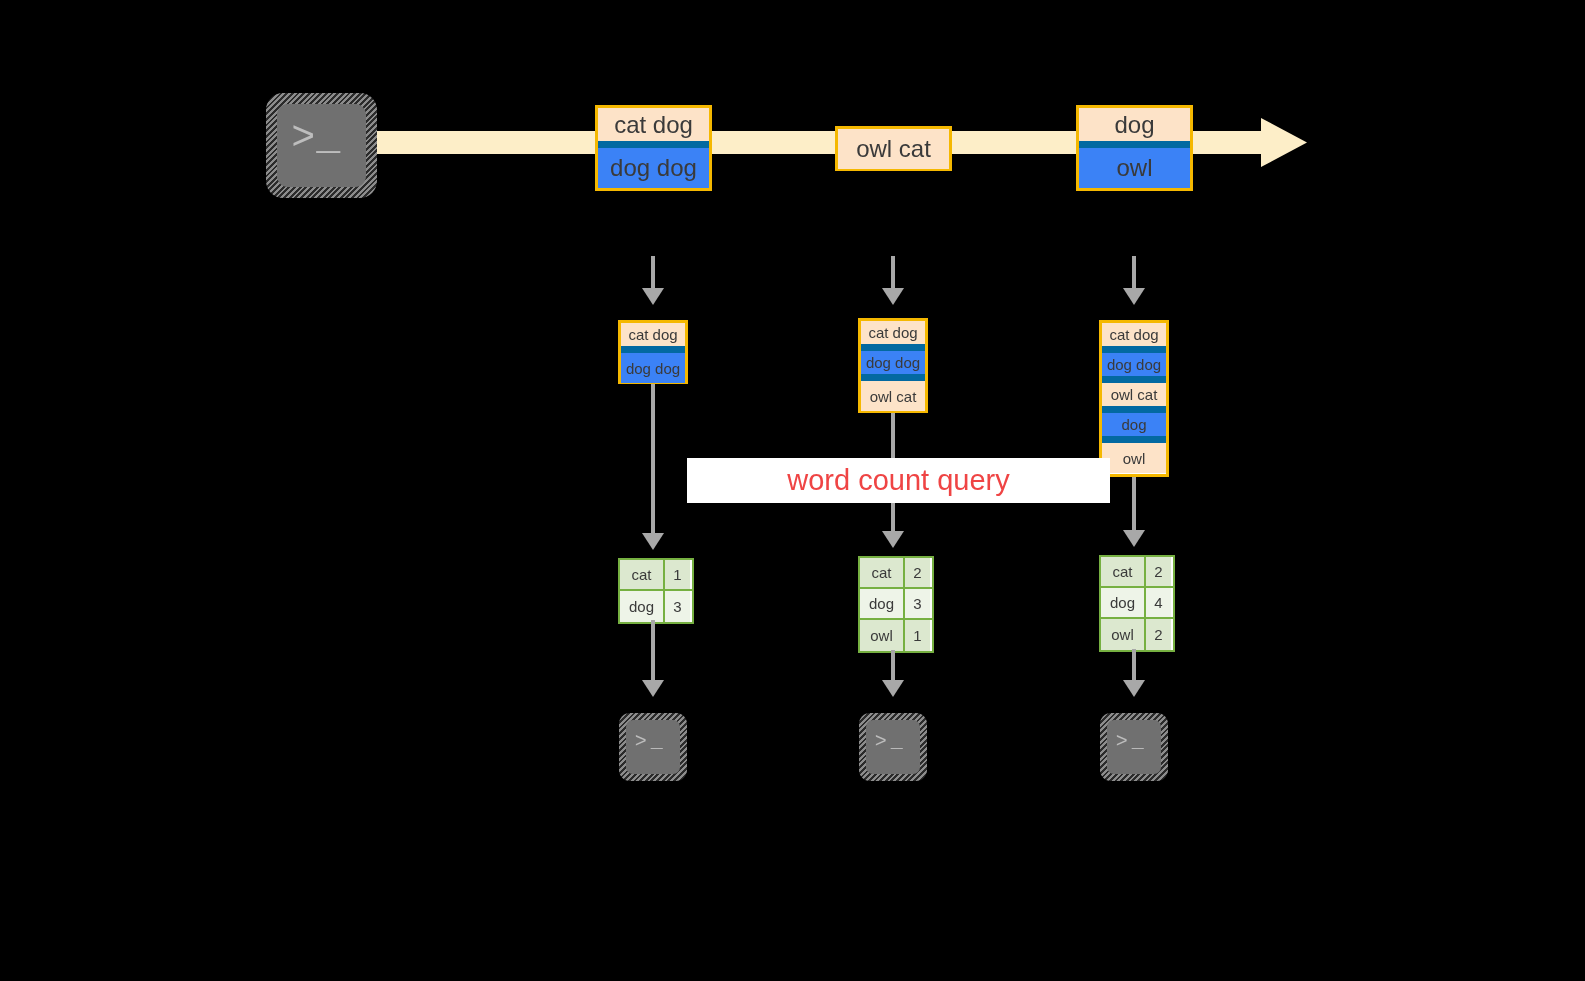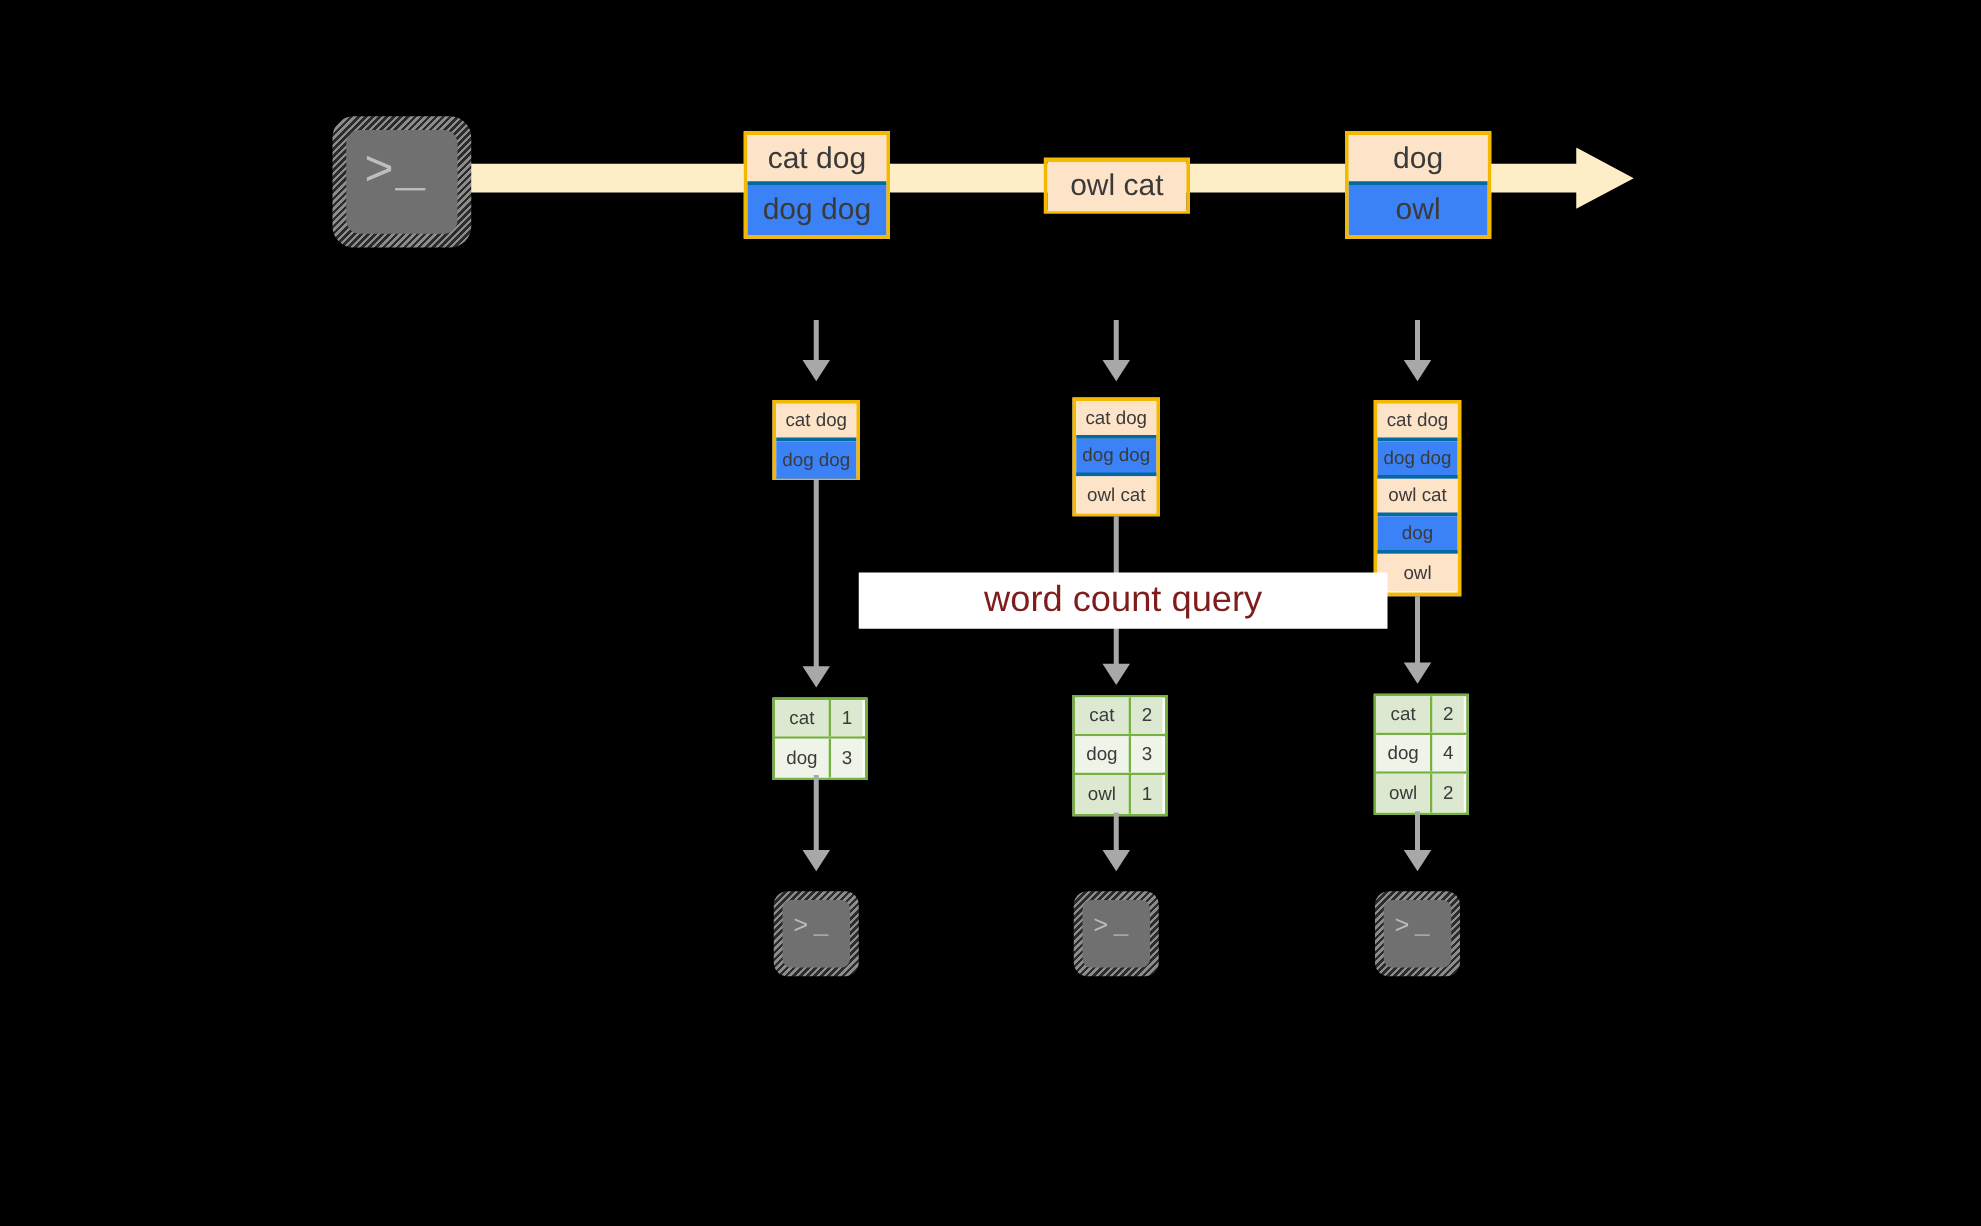--- a/index.html
+++ b/index.html
@@ -77,21 +77,21 @@
     border: 3px solid #f5b800;
     background: #ffffff;
   }
   .recbox .cell {
     box-sizing: border-box;
     display: flex;
     align-items: center;
     justify-content: center;
     color: #3a3a3a;
     white-space: nowrap;
-    border-bottom: 3px solid #0369a1;
+    border-bottom: 7px solid #0369a1;
   }
   .recbox .cell:last-child { border-bottom: none; }
   .recbox .cell.dark { background: #fde3c8; }
   .recbox .cell.light { background: #3b82f6; }
 
   .recbox.top .cell { font-size: 24px; height: 40px; }
   .recbox.mid .cell { font-size: 15px; height: 30px; }
 
   
   .restable {
@@ -144,21 +144,21 @@
     height: 0;
     border-left: 11px solid transparent;
     border-right: 11px solid transparent;
     border-top: 17px solid #a8a8a8;
   }
 
   
   .querylabel {
     position: absolute;
     background: #ffffff;
-    color: #7f1d1d;
+    color: #ef4444;
     font-size: 29px;
     display: flex;
     align-items: center;
     justify-content: center;
     white-space: nowrap;
     text-align: center;
   }
 </style>
 </head>
 <body>

